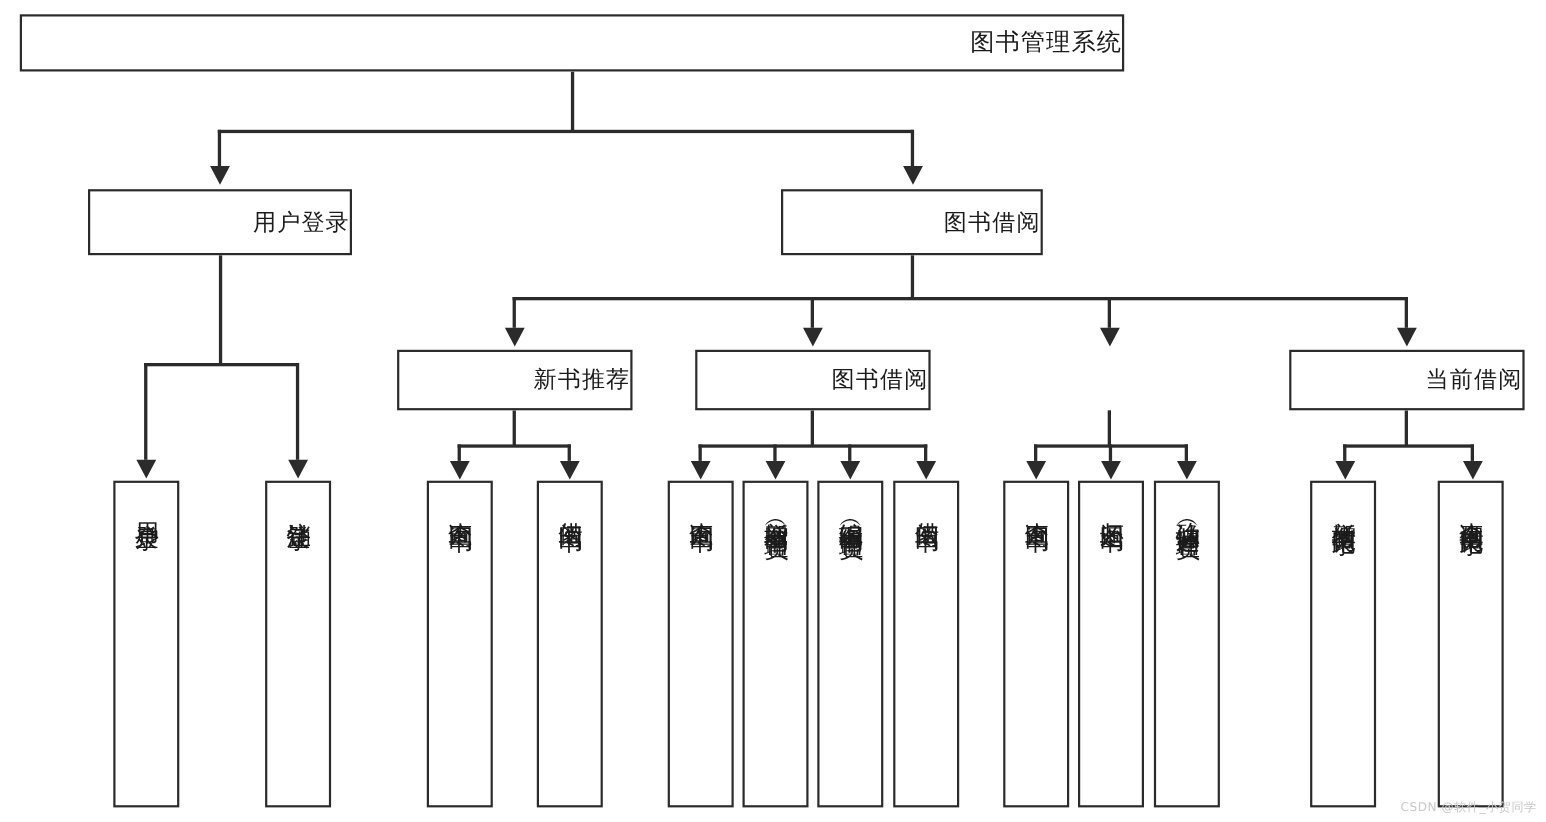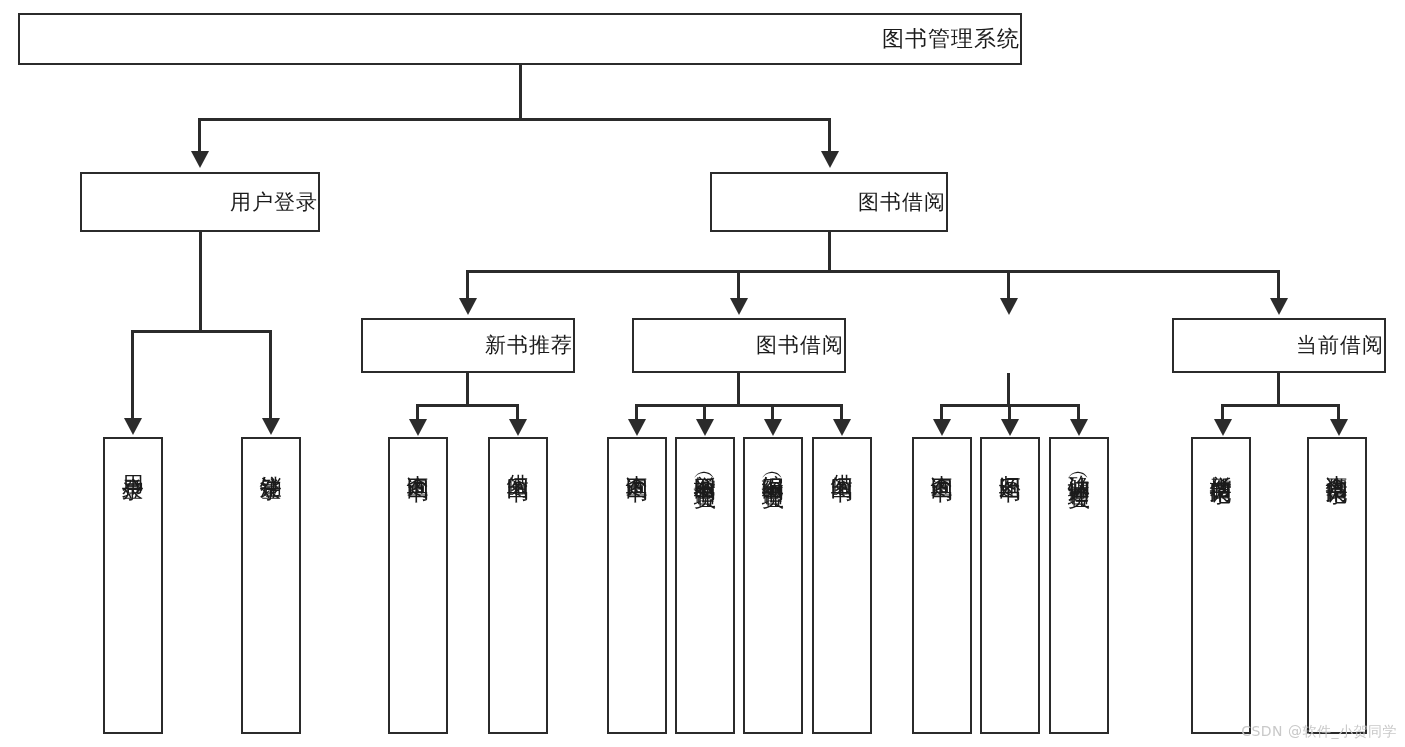--- a/index.html
+++ b/index.html
@@ -58,21 +58,21 @@
     position:absolute;
     width:0;height:0;
     border-left:9px solid transparent;
     border-right:9px solid transparent;
     border-top:17px solid #2b2b2b;
     z-index:2;
   }
   #watermark{
     position:absolute;
     right:8px;bottom:6px;
-    font-size:14px;
+    font-size:11px;
     color:#c9c9c9;
     letter-spacing:0.5px;
     white-space:nowrap;
     z-index:5;
   }
 </style>
 </head>
 <body>
 
 <div id="diagram">

